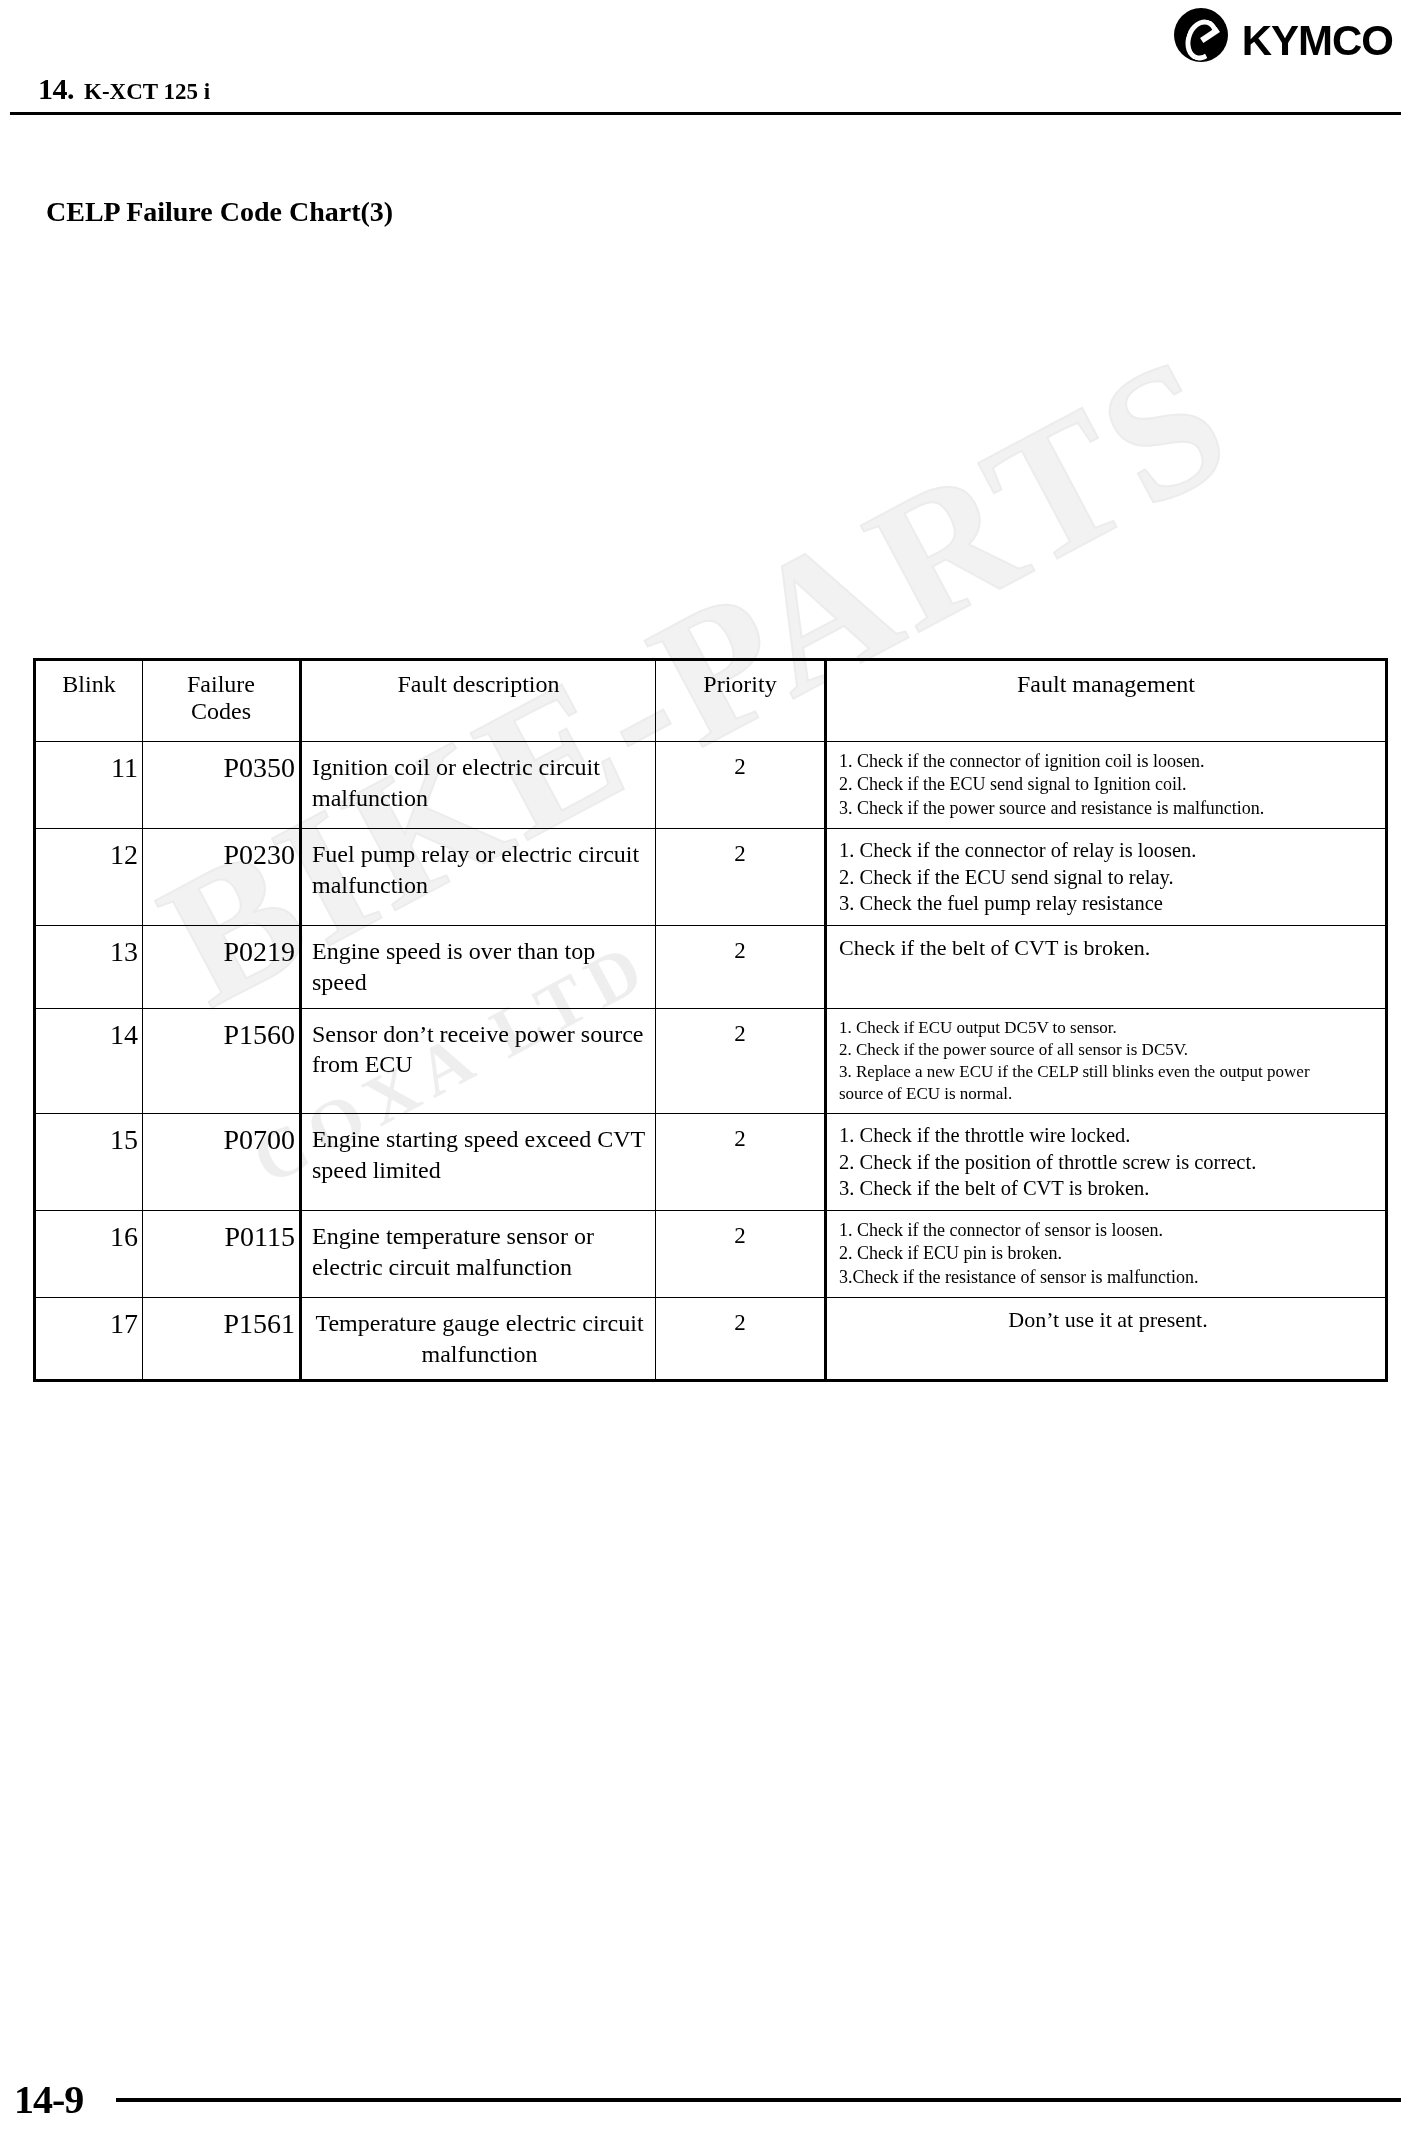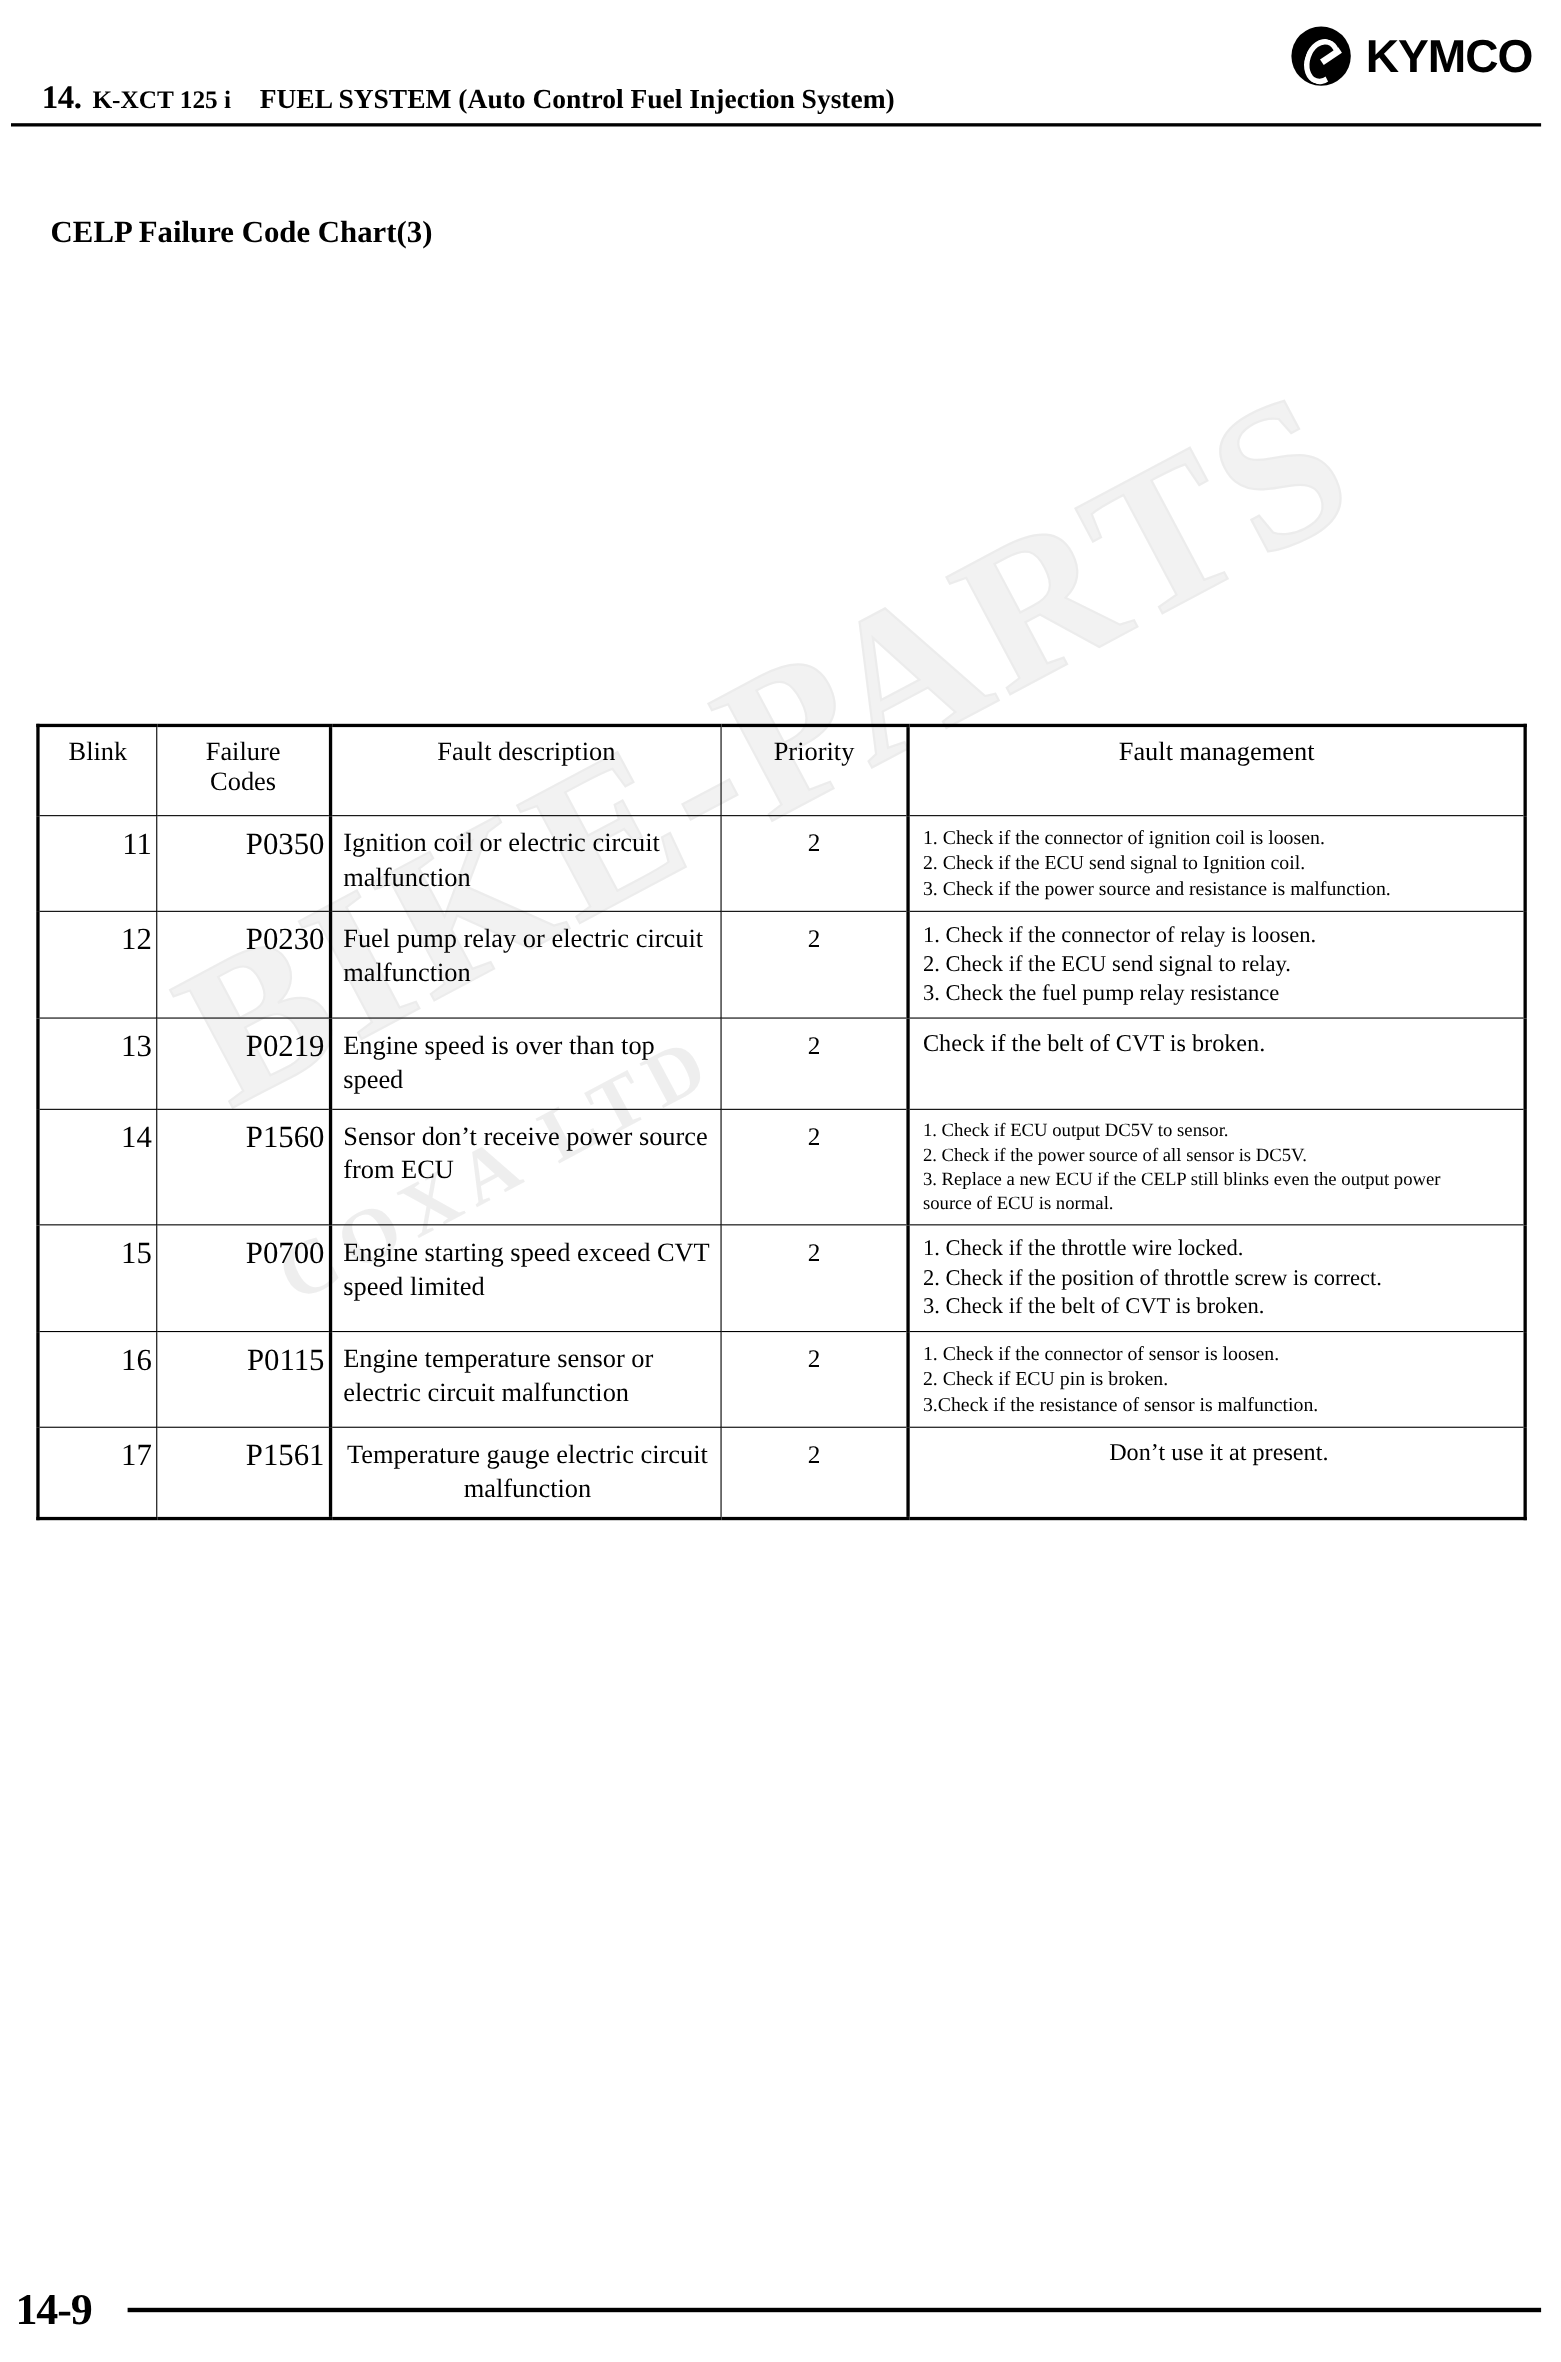--- a/index.html
+++ b/index.html
@@ -12,24 +12,24 @@
     height: 2147px;
     position: relative;
     font-family: "Liberation Serif", serif;
     color: #000;
     overflow: hidden;
   }
 
   
   .brand {
     position: absolute;
-    top: 24px;
+    top: 8px;
     right: 26px;
     display: flex;
-    align-items: center;
+    align-items: flex-end;
     gap: 14px;
   }
   .brand-mark {
     width: 54px;
     height: 54px;
     border-radius: 50%;
     background: #000;
     position: relative;
     display: inline-block;
   }
@@ -229,21 +229,20 @@
 <body>
 
 <div class="brand">
   <span class="brand-mark"></span>
   <span class="brand-text">KYMCO</span>
 </div>
 
 <div class="chapter-line">
   <span class="chapter-num">14.</span>
   <span class="chapter-model" style="margin-left:10px;">K-XCT 125 i</span>
-  <span class="chapter-title" style="margin-left:26px;">FUEL SYSTEM (Auto Control Fuel Injection System)</span>
 </div>
 <div class="header-rule"></div>
 
 <div class="section-title">CELP Failure Code Chart(3)</div>
 
 <div class="watermark">
   <span class="wm-text wm-main">BIKE-PARTS</span>
   <span class="wm-text wm-sub">COXA LTD</span>
 </div>
 

